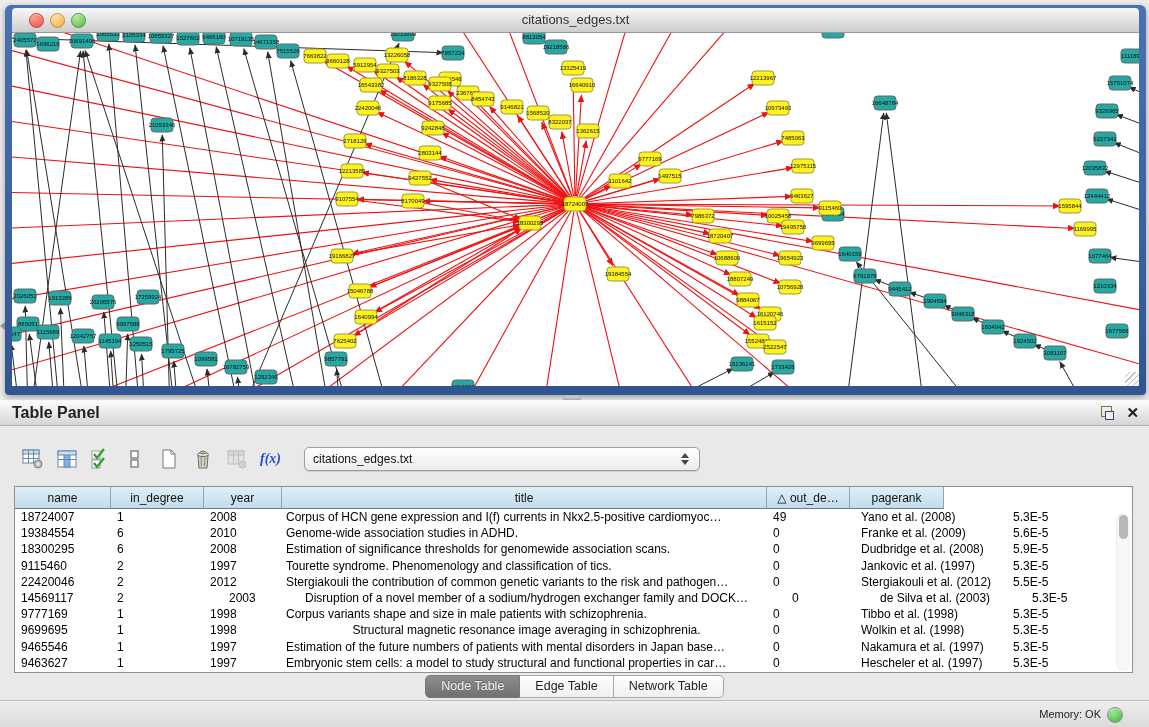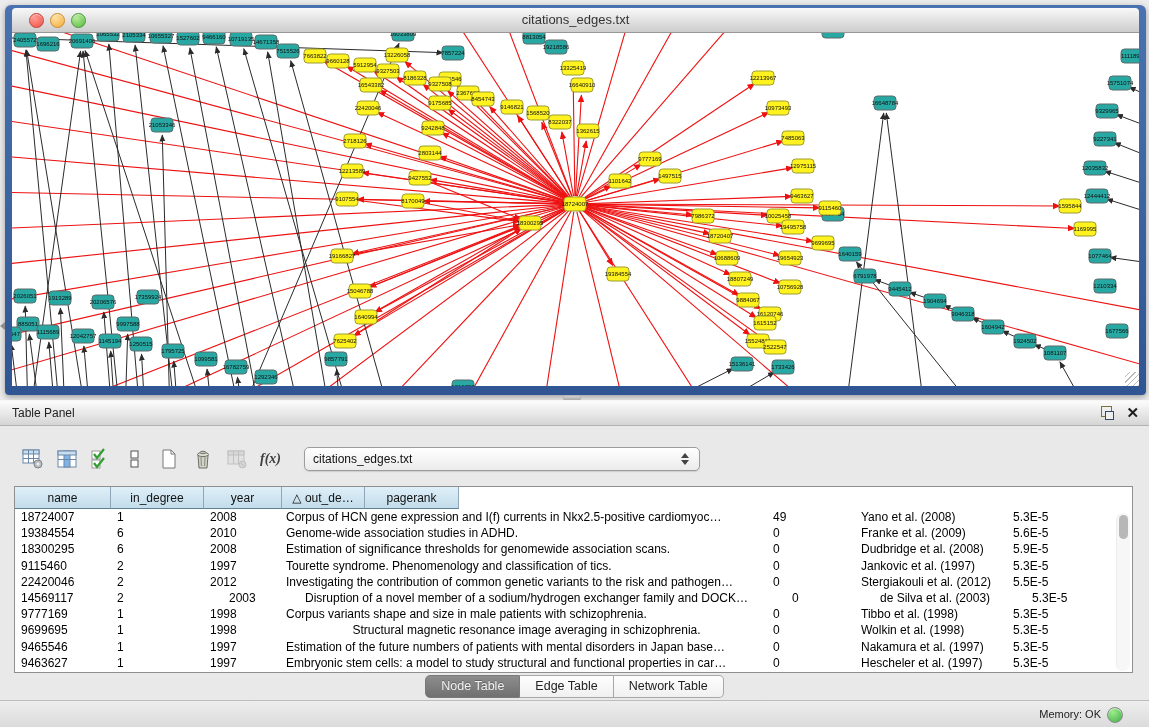--- a/index.html
+++ b/index.html
@@ -45,28 +45,28 @@
     border-top:4px solid transparent;border-bottom:4px solid transparent;
     border-right:5px solid #8e8e8e;
   }
   
   .tablepanel{position:absolute;left:0;top:400px;width:1149px;height:300px;background:#e9e9e9;}
   .tp-header{
     height:24px;position:relative;
     background:linear-gradient(#fcfcfc,#d5d5d5);
     border-top:1px solid #f6f6f6;border-bottom:1px solid #b3b3b3;
   }
-  .tp-title{position:absolute;left:12px;line-height:24px;font-size:12px;color:#222;}
+  .tp-title{position:absolute;left:12px;line-height:24px;font-size:16px;color:#222;font-weight:bold;}
   .float-btn{position:absolute;right:34px;top:4px;width:16px;height:16px;cursor:default;}
   .float-btn .sq1{position:absolute;left:2px;top:1px;width:9px;height:9px;border:1px solid #77713d;background:transparent;}
   .float-btn .sq2{position:absolute;left:6px;top:6px;width:7px;height:7px;border:1px solid #31496b;background:#eee;}
   .close-btn{position:absolute;right:10px;top:1px;font-size:15px;font-weight:bold;color:#1c1c1c;line-height:22px;}
   .tp-tools{position:absolute;left:20px;top:44px;height:30px;display:flex;align-items:center;gap:9px;}
   .icon-btn{width:25px;height:25px;display:flex;align-items:center;justify-content:center;}
-  .fx{font-family:"Liberation Serif",serif;font-style:italic;font-weight:bold;font-size:14px;color:#404040;}
+  .fx{font-family:"Liberation Serif",serif;font-style:italic;font-weight:bold;font-size:14px;color:#1d4ed8;}
   .dropdown{
     margin-left:12px;width:378px;height:22px;display:flex;align-items:center;
     background:linear-gradient(#ffffff,#ebebeb);
     border:1px solid #9d9d9d;border-radius:5px;padding:0 8px;
     box-shadow:0 1px 1px rgba(0,0,0,.12);
   }
   .dd-label{flex:1;font-size:12px;color:#111;}
   .dd-spin{display:flex;flex-direction:column;gap:2px;align-items:center;padding-right:2px;}
   .dd-spin i{display:block;width:0;height:0;border-left:4px solid transparent;border-right:4px solid transparent;}
   .dd-spin .up{border-bottom:5px solid #444;}
@@ -819,20 +819,21 @@
           <i class="dn"></i>
         </span>
     </div>
   </div>
 
   <div class="tbl">
     <div class="thead" id="thead">
         <div class="th" style="width: 96px;">name</div>
         <div class="th" style="width: 93px;">in_degree</div>
         <div class="th" style="width: 78px;">year</div>
+        <div class="th" style="width: 485px;">title</div>
         <div class="th" style="width: 83px;">△ out_de…</div>
         <div class="th" style="width: 94px;">pagerank</div>
       </div>
     <div class="tbody" id="tbody">
         <div class="trow">
           <div class="td" style="width: 96px; padding-left: 6px;">18724007</div>
           <div class="td" style="width: 93px; padding-left: 6px;">1</div>
           <div class="td" style="width: 78px; padding-left: 6px;">2008</div>
           <div class="td" style="width: 485px; padding-left: 4px;">Corpus of HCN gene expression and I(f) currents in Nkx2.5-positive cardiomyoc…</div>
           <div class="td" style="width: 83px; padding-left: 6px;">49</div>
@@ -863,21 +864,21 @@
           <div class="td" style="width: 78px; padding-left: 6px;">1997</div>
           <div class="td" style="width: 485px; padding-left: 4px;">Tourette syndrome. Phenomenology and classification of tics.</div>
           <div class="td" style="width: 83px; padding-left: 6px;">0</div>
           <div class="td" style="width: 157px; padding-left: 11px;">Jankovic et al. (1997)</div>
           <div class="td" style="width: 94px; padding-left: 6px;">5.3E-5</div>
         </div>
         <div class="trow">
           <div class="td" style="width: 96px; padding-left: 6px;">22420046</div>
           <div class="td" style="width: 93px; padding-left: 6px;">2</div>
           <div class="td" style="width: 78px; padding-left: 6px;">2012</div>
-          <div class="td" style="width: 485px; padding-left: 4px;">Investigating the contribution of common genetic variants to the risk and pathogen…</div>
+          <div class="td" style="width: 485px; padding-left: 4px;">Stergiakouli the contribution of common genetic variants to the risk and pathogen…</div>
           <div class="td" style="width: 83px; padding-left: 6px;">0</div>
           <div class="td" style="width: 157px; padding-left: 11px;">Stergiakouli et al. (2012)</div>
           <div class="td" style="width: 94px; padding-left: 6px;">5.5E-5</div>
         </div>
         <div class="trow">
           <div class="td" style="width: 96px; padding-left: 6px;">14569117</div>
           <div class="td" style="width: 93px; padding-left: 6px;">2</div>
           <div class="td" style="width: 78px; padding-left: 6px; margin-left: 19px;">2003</div>
           <div class="td" style="width: 485px; padding-left: 4px;">Disruption of a novel member of a sodium/hydrogen exchanger family and DOCK…</div>
           <div class="td" style="width: 83px; padding-left: 6px;">0</div>

